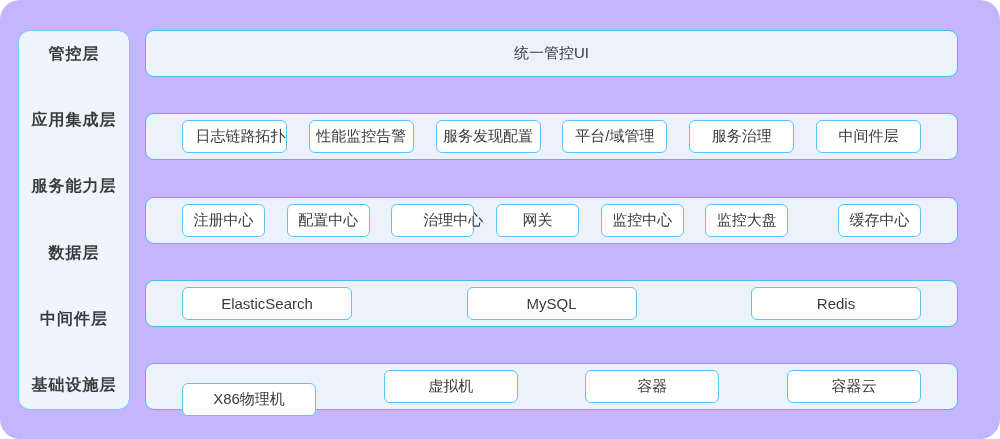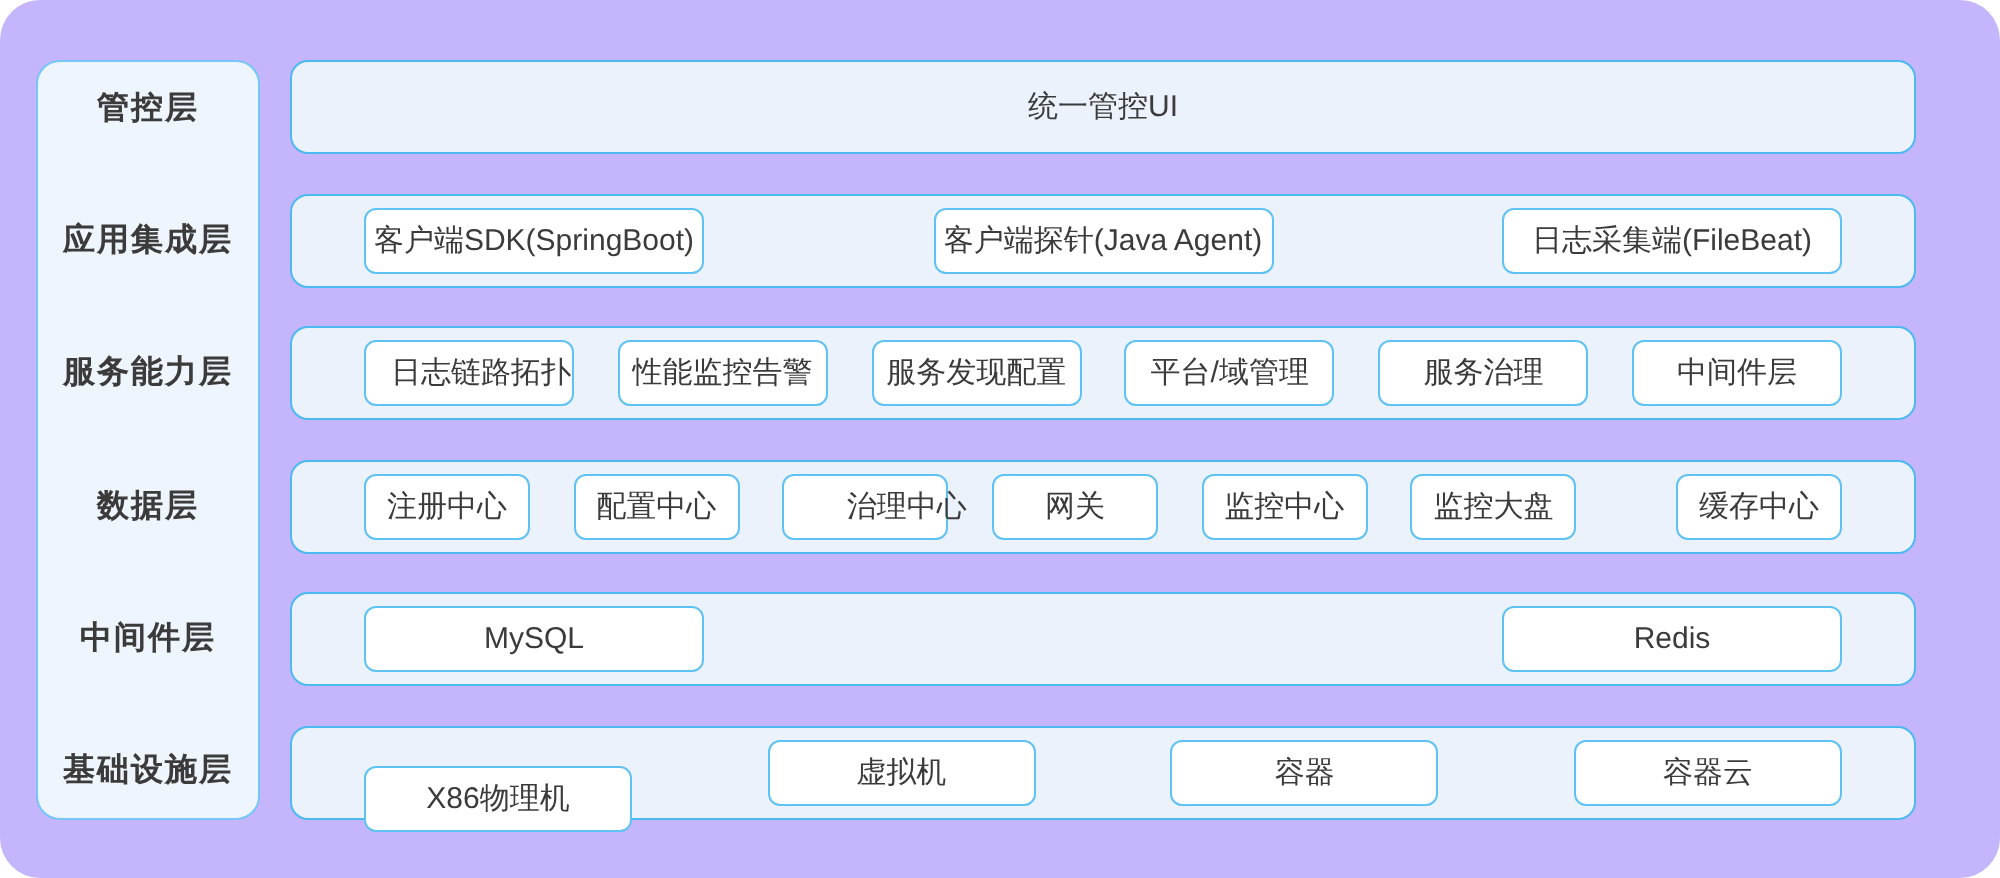--- a/index.html
+++ b/index.html
@@ -95,42 +95,38 @@
       <div class="side-label">服务能力层</div>
       <div class="side-label">数据层</div>
       <div class="side-label">中间件层</div>
       <div class="side-label">基础设施层</div>
     </div>
   <div class="rows">
       <div class="row plain">
         <span class="row-title">统一管控UI</span>
       </div>
       <div class="row">
-        <div class="box" style="width: 170px;">客户端SDK(SpringBoot)</div>
-        <div class="box" style="width: 170px;">客户端探针(Java Agent)</div>
-        <div class="box" style="width: 170px;">日志采集端(FileBeat)</div>
-      </div>
-      <div class="row">
         <div class="box" style="width: 105px; padding-left: 12px;">日志链路拓扑</div>
         <div class="box" style="width: 105px;">性能监控告警</div>
         <div class="box" style="width: 105px;">服务发现配置</div>
         <div class="box" style="width: 105px;">平台/域管理</div>
         <div class="box" style="width: 105px;">服务治理</div>
         <div class="box" style="width: 105px;">中间件层</div>
       </div>
       <div class="row">
         <div class="box" style="width: 83px;">注册中心</div>
         <div class="box" style="width: 83px;">配置中心</div>
         <div class="box" style="width: 83px; padding-left: 41px;">治理中心</div>
         <div class="box" style="width: 83px;">网关</div>
         <div class="box" style="width: 83px;">监控中心</div>
         <div class="box" style="width: 83px;">监控大盘</div>
         <div class="box" style="width: 83px; margin-left: 28px;">缓存中心</div>
       </div>
       <div class="row">
+        <div class="box" style="width: 170px;">ElasticSearch</div>
         <div class="box" style="width: 170px;">MySQL</div>
         <div class="box" style="width: 170px;">Redis</div>
       </div>
       <div class="row">
         <div class="box" style="width: 134px; margin-top: 26px;">X86物理机</div>
         <div class="box" style="width: 134px;">虚拟机</div>
         <div class="box" style="width: 134px;">容器</div>
         <div class="box" style="width: 134px;">容器云</div>
       </div>
     </div>

